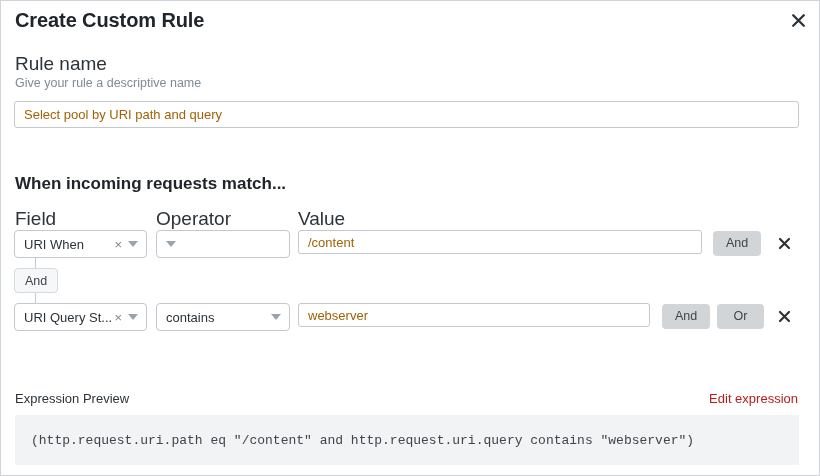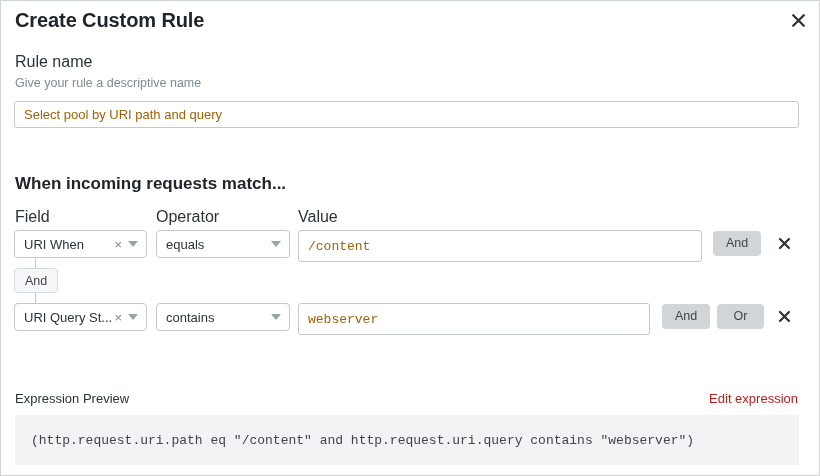--- a/index.html
+++ b/index.html
@@ -44,21 +44,21 @@
     cursor: pointer;
     background: transparent;
     border: none;
     padding: 0;
   }
   .close-btn svg { display: block; }
 
   
   .field-label {
     position: absolute;
-    font-size: 16px;
+    font-size: 19px;
     color: #2c3339;
   }
   .field-sublabel {
     position: absolute;
     font-size: 12.5px;
     color: #808b94;
   }
   .text-input {
     position: absolute;
     box-sizing: border-box;
@@ -133,21 +133,21 @@
     width: 0; height: 0;
     border-left: 5px solid transparent;
     border-right: 5px solid transparent;
     border-top: 6px solid #9aa2aa;
     margin-right: 2px;
     cursor: pointer;
   }
 
   .field-select    { left: 13px;  width: 133px; }
   .operator-select { left: 155px; width: 134px; }
-  .value-input     { left: 297px; height: 32px; font-family: Liberation Mono, monospace; }
+  .value-input     { left: 297px; height: 24px; }
   #value-1 { width: 404px; }
   #value-2 { width: 352px; }
 
   .logic-btn {
     position: absolute;
     box-sizing: border-box;
     height: 25px;
     background: #d2d5d8;
     border: none;
     border-radius: 4px;
@@ -264,21 +264,20 @@
   <div class="field-label" id="col-operator">Operator</div>
   <div class="field-label" id="col-value">Value</div>
 
   <div class="cond-row" id="row-1">
     <div class="select-box field-select">
       <span class="sel-text">URI When</span>
       <span class="sel-clear">×</span>
       <span class="sel-caret"></span>
     </div>
     <div class="select-box operator-select">
-      <span class="sel-text">equals</span>
       <span class="sel-caret"></span>
     </div>
     <input class="text-input value-input" id="value-1" type="text" value="/content" style="">
     <button class="logic-btn" id="and-btn-1">And</button>
     <button class="row-delete" id="del-1">
       <svg width="13" height="13" viewBox="0 0 13 13" aria-hidden="true">
         <path d="M2 2 L11 11 M11 2 L2 11" stroke="#2c3339" stroke-width="2.2" stroke-linecap="round"></path>
       </svg>
     </button>
   </div>

